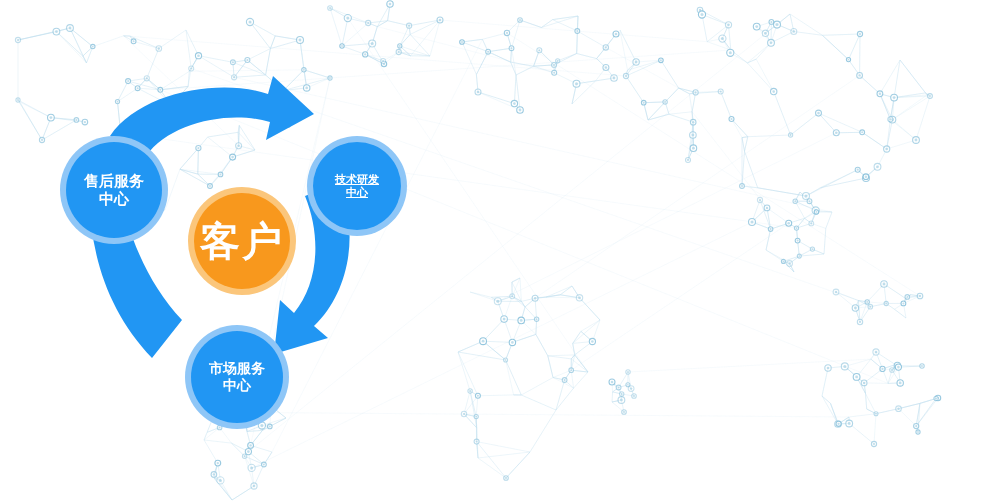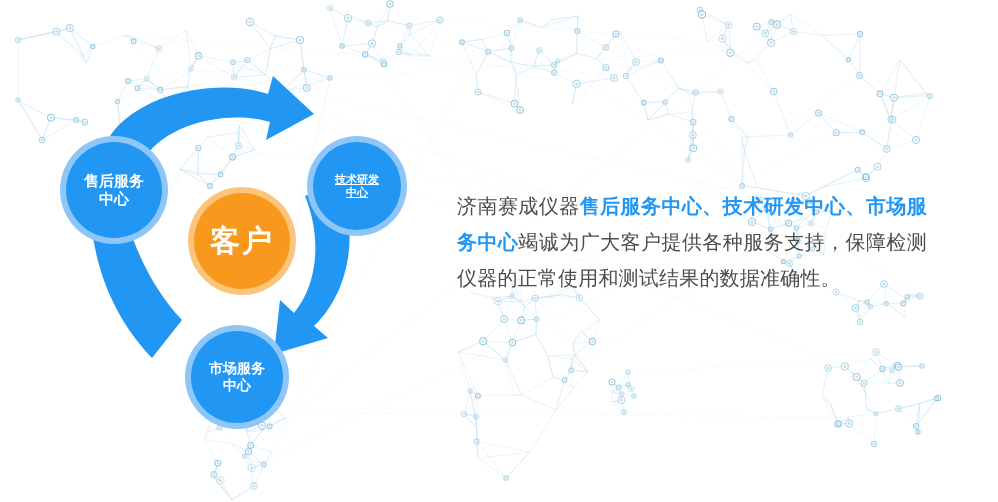--- a/index.html
+++ b/index.html
@@ -93,21 +93,21 @@
   }
   #node-market .node-inner {
     width: 92px; height: 92px; font-size: 14px;
   }
   #node-customer {
     left: 158px; top: 117px; width: 108px; height: 108px;
     padding: 6px;
     z-index: 5;
   }
   #node-customer .node-inner {
-    width: 96px; height: 96px; font-size: 30px;
+    width: 96px; height: 96px; font-size: 40px;
     letter-spacing: 2px;
   }
   .node-label-2line span { display: block; }
 
   
   #copy {
     position: absolute;
     left: 457px;
     top: 168px;
     width: 470px;
@@ -1616,15 +1616,14 @@
         </div>
       </div>
     </div>
 
     <div class="node node-ring-orange" id="node-customer">
       <div class="node-inner inner-orange">客户</div>
     </div>
 
   </div>
 
-  <p id="copy"><span>济南赛成仪器</span><span class="hl">售后服务中心、技术研发中心、市场服务中心</span><span>竭诚为广大客户提供各种服务支持，保障检测仪器的正常使用和测试结果的数据准确性。</span></p>
 
 </div>
 
 </body></html>

